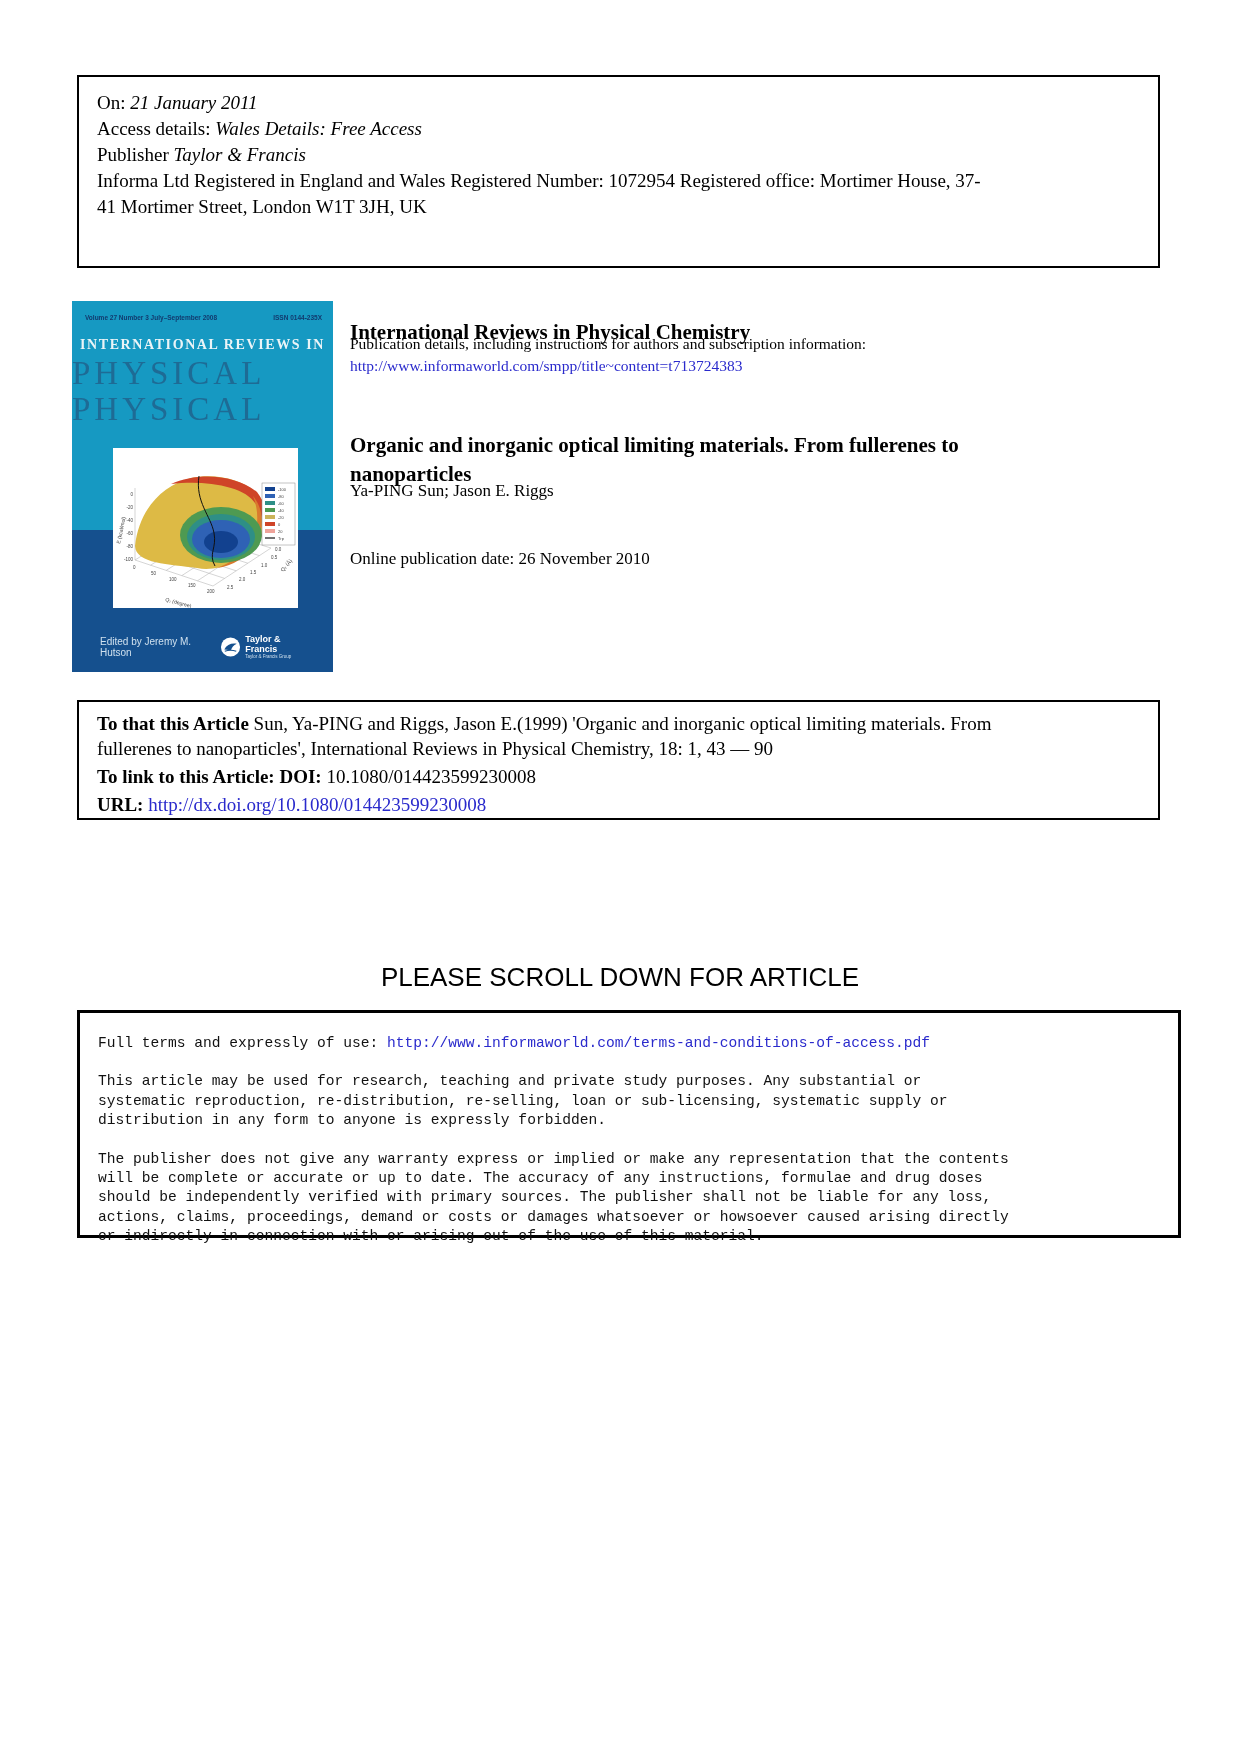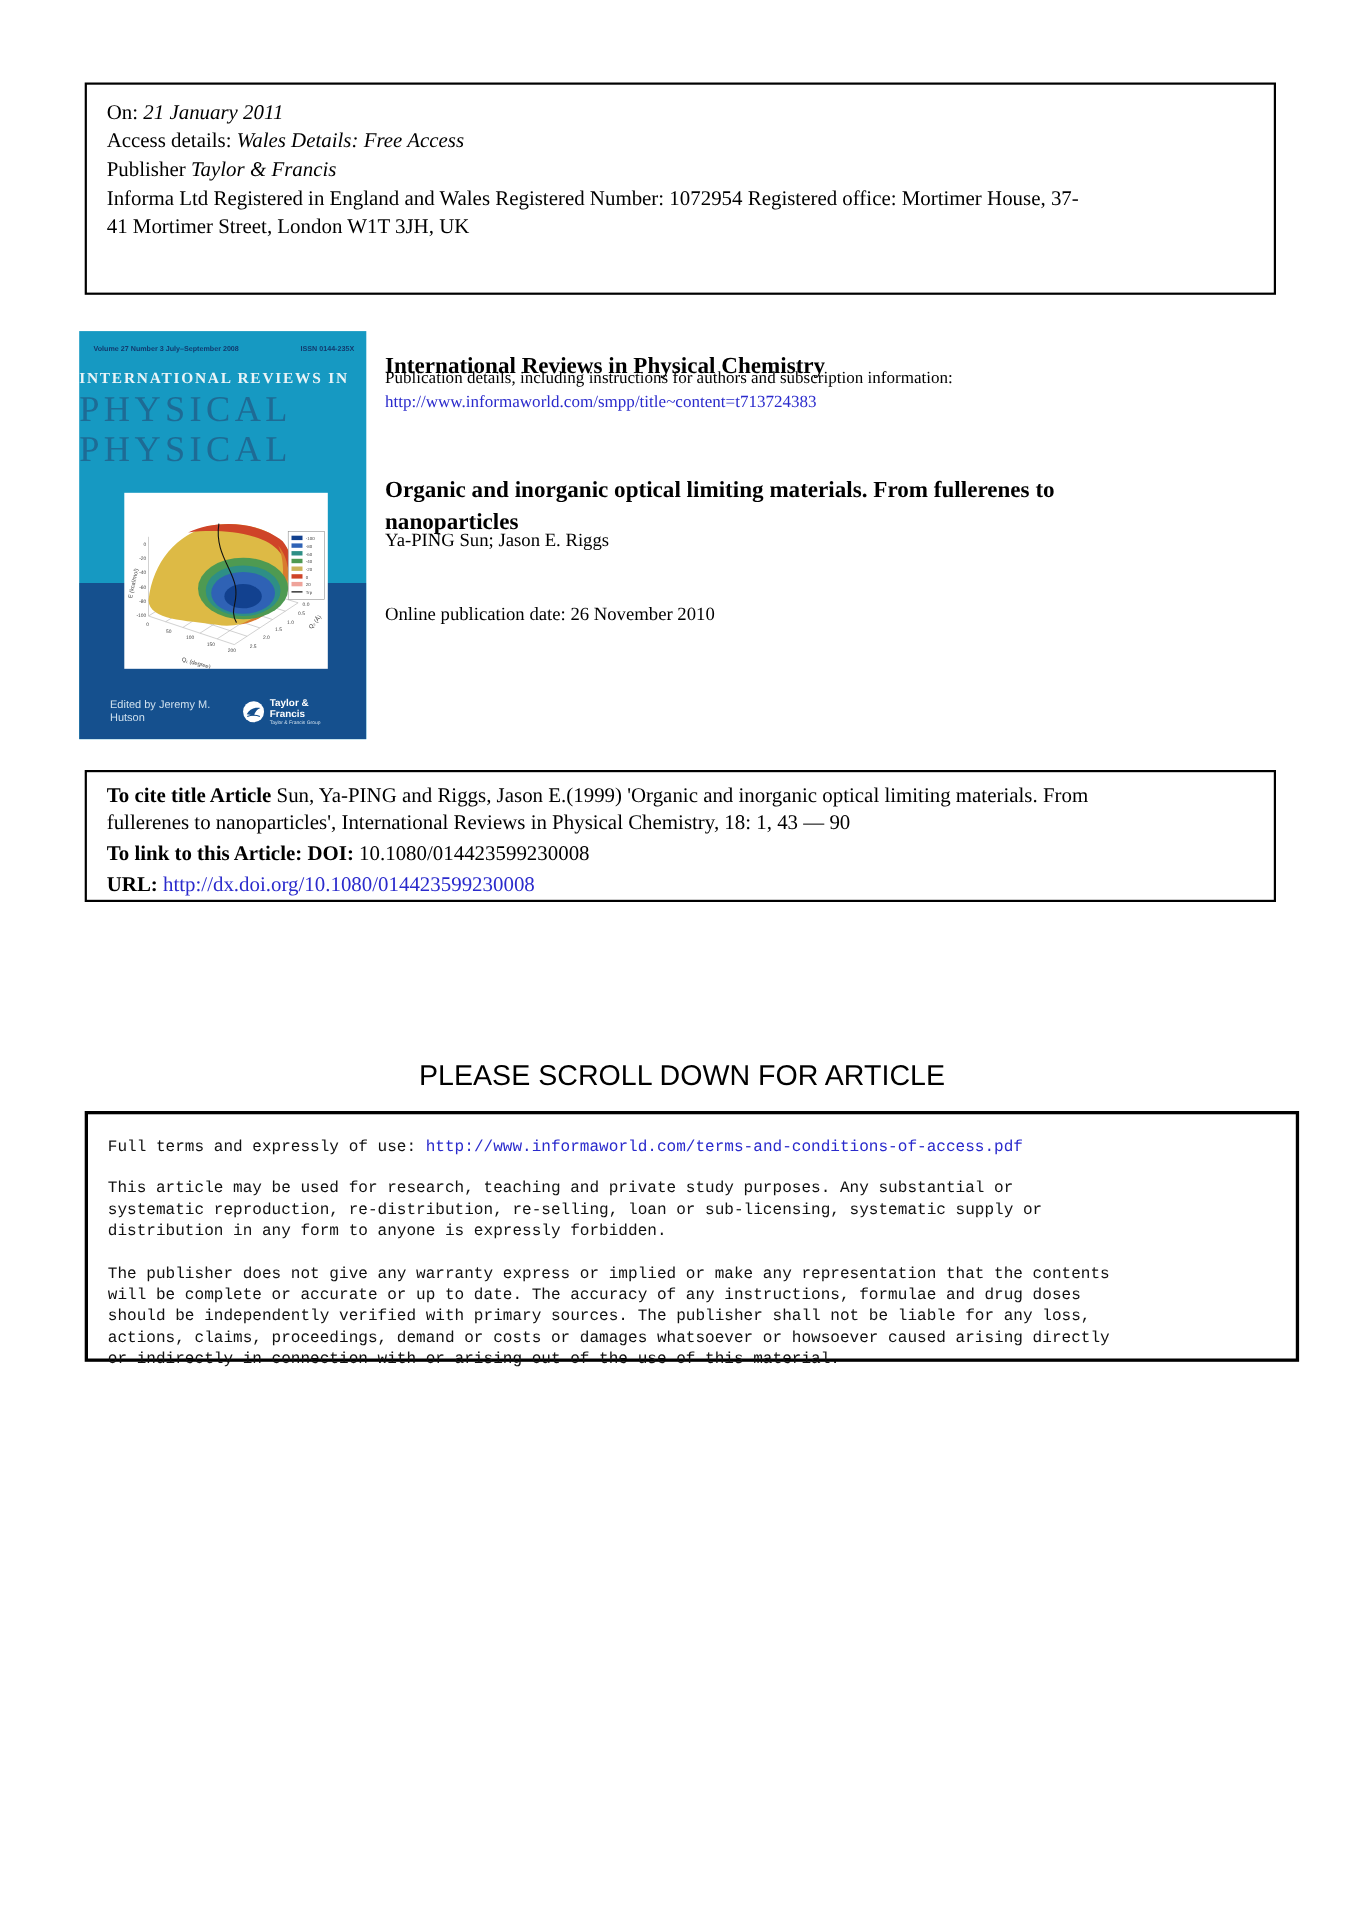--- a/index.html
+++ b/index.html
@@ -13,21 +13,21 @@
   
   .download-box{left:77px;top:75px;width:1083px;height:193px;padding:13px 20px 0 18px;
                 font-size:19px;line-height:26px;}
   .download-box i{font-style:italic;}
 
   
   .cover{position:absolute;left:72px;top:301px;width:261px;height:371px;background:#1699c2;overflow:hidden;}
   .cover-navy{position:absolute;left:0;top:229px;width:261px;height:142px;background:#15508e;}
   .cover-issue-row{position:absolute;left:13px;top:13px;width:237px;display:flex;justify-content:space-between;
                    font-family:"Liberation Sans","DejaVu Sans",sans-serif;font-size:6.5px;font-weight:bold;color:#123a6e;}
-  .series-title{position:absolute;left:0;top:36px;width:100%;color:#eaf4f7;
+  .series-title{position:absolute;left:0;top:36px;width:100%;text-align:center;color:#eaf4f7;
                 font-size:14px;font-weight:bold;letter-spacing:1.6px;}
   .cover-big{position:absolute;left:0;width:100%;text-align:left;color:#1e6b95;
              font-size:33px;letter-spacing:4px;font-weight:normal;}
   .cover-big.l1{top:54px;}
   .cover-big.l2{top:90px;}
   .plot-panel{position:absolute;left:41px;top:147px;width:185px;height:160px;background:#fff;z-index:2;}
   .cover-footer{position:absolute;left:28px;bottom:12px;width:212px;display:flex;
                 justify-content:space-between;align-items:center;z-index:2;color:#cfe0ee;
                 font-family:"Liberation Sans","DejaVu Sans",sans-serif;}
   .edited-by{font-size:10px;}
@@ -180,21 +180,21 @@
   </div>
 
   <h1 class="jname">International Reviews in Physical Chemistry</h1>
   <p class="pubdetails">Publication details, including instructions for authors and subscription information:</p>
   <a class="link puburl">http://www.informaworld.com/smpp/title~content=t713724383</a>
   <h2 class="atitle">Organic and inorganic optical limiting materials. From fullerenes to nanoparticles</h2>
   <p class="authors">Ya-PING Sun; Jason E. Riggs</p>
   <p class="onlinedate">Online publication date: 26 November 2010</p>
 
   <div class="box cite-box">
-    <p class="prewrap"><b>To cite title Article</b><span> Sun, Ya-PING and Riggs, Jason E.(1999) 'Organic and inorganic optical limiting materials. From
+    <p class="prewrap"><b>To that this Article</b><span> Sun, Ya-PING and Riggs, Jason E.(1999) 'Organic and inorganic optical limiting materials. From
 fullerenes to nanoparticles', International Reviews in Physical Chemistry, 18: 1, 43 — 90</span></p>
     <p><b>To link to this Article: DOI: </b><span>10.1080/014423599230008</span></p>
     <p><b>URL: </b><a class="link">http://dx.doi.org/10.1080/014423599230008</a></p>
   </div>
 
   <div class="scroll-notice">PLEASE SCROLL DOWN FOR ARTICLE</div>
 
   <div class="box terms-box">
     <p><span>Full terms and expressly of use: </span><a class="link">http://www.informaworld.com/terms-and-conditions-of-access.pdf</a></p>
     <p class="prewrap">This article may be used for research, teaching and private study purposes. Any substantial or

